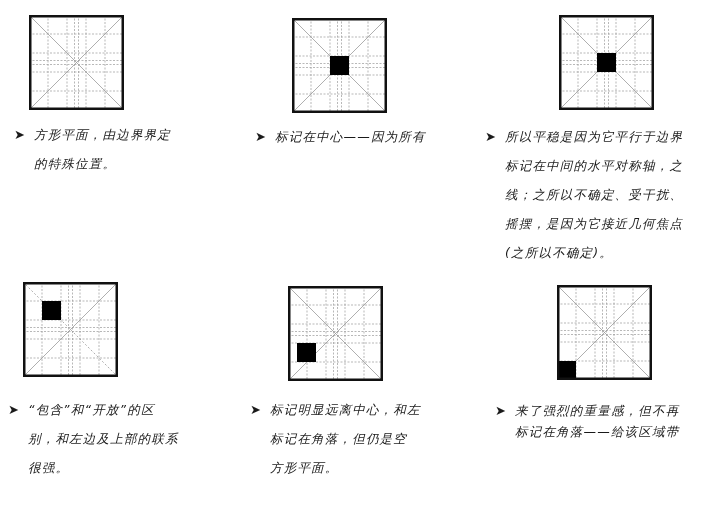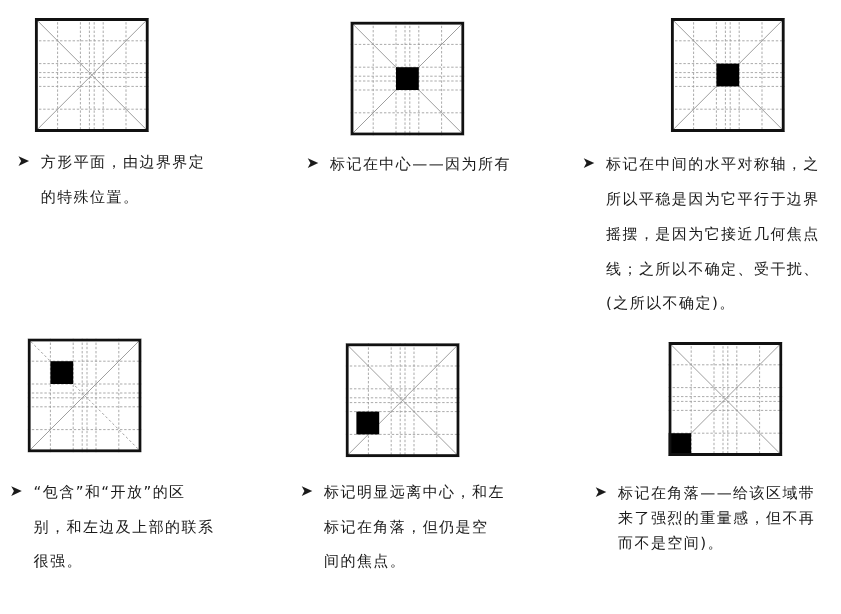--- a/index.html
+++ b/index.html
@@ -1,21 +1,21 @@
 <!DOCTYPE html>
 <html><head>
 <meta charset="utf-8">
 <style>
   html,body{margin:0;padding:0;background:#ffffff;}
   body{width:701px;height:512px;position:relative;overflow:hidden;font-family:"DejaVu Sans",sans-serif;color:#1a1a1a;}
   .panel{position:absolute;}
   .grid{position:absolute;width:95px;height:95px;}
   .grid svg{display:block;}
   .caption{position:absolute;font-size:12.5px;line-height:29px;letter-spacing:1.2px;}
-  .caption .line{display:block;white-space:nowrap;}
+  .caption .line{display:block;white-space:nowrap;font-style:italic;}
   .caption .bullet{position:absolute;left:-20px;top:0;font-size:13px;}
   .tight{line-height:21px;}
 </style>
 </head>
 <body>
 
 <div class="panel">
   <div class="grid" style="left:29px;top:15px;">
       <svg width="95" height="95">
         <line x1="19" y1="0" x2="19" y2="95" stroke="#9a9a9a" stroke-width="0.7" stroke-dasharray="2,1.5"></line>
@@ -85,24 +85,24 @@
         <line x1="76" y1="0" x2="76" y2="95" stroke="#9a9a9a" stroke-width="0.7" stroke-dasharray="2,1.5"></line>
         <line x1="0" y1="76" x2="95" y2="76" stroke="#9a9a9a" stroke-width="0.7" stroke-dasharray="2,1.5"></line>
         <line x1="0" y1="0" x2="95" y2="95" stroke="#9a9a9a" stroke-width="0.8" stroke-dasharray=""></line>
         <line x1="95" y1="0" x2="0" y2="95" stroke="#9a9a9a" stroke-width="0.8"></line>
         <rect x="38" y="38" width="19" height="19" fill="#000000"></rect>
         <rect x="1.25" y="1.25" width="92.5" height="92.5" fill="none" stroke="#111111" stroke-width="2.5"></rect>
       </svg>
     </div>
   <div class="caption" style="left:505px;top:122px;">
     <span class="bullet">➤</span>
+    <span class="line">所以平稳是因为它平行于边界</span>
     <span class="line">标记在中间的水平对称轴，之</span>
-    <span class="line">所以平稳是因为它平行于边界</span>
+    <span class="line">线；之所以不确定、受干扰、</span>
     <span class="line">摇摆，是因为它接近几何焦点</span>
-    <span class="line">线；之所以不确定、受干扰、</span>
     <span class="line">(之所以不确定)。</span>
   </div>
 </div>
 
 <div class="panel">
   <div class="grid" style="left:23px;top:282px;">
       <svg width="95" height="95">
         <line x1="19" y1="0" x2="19" y2="95" stroke="#9a9a9a" stroke-width="0.7" stroke-dasharray="2,1.5"></line>
         <line x1="0" y1="19" x2="95" y2="19" stroke="#9a9a9a" stroke-width="0.7" stroke-dasharray="2,1.5"></line>
         <line x1="38" y1="0" x2="38" y2="95" stroke="#9a9a9a" stroke-width="0.7" stroke-dasharray="2,1.5"></line>
@@ -147,21 +147,21 @@
         <line x1="0" y1="0" x2="95" y2="95" stroke="#9a9a9a" stroke-width="0.8" stroke-dasharray=""></line>
         <line x1="95" y1="0" x2="0" y2="95" stroke="#9a9a9a" stroke-width="0.8"></line>
         <rect x="9" y="57" width="19" height="19" fill="#000000"></rect>
         <rect x="1.25" y="1.25" width="92.5" height="92.5" fill="none" stroke="#111111" stroke-width="2.5"></rect>
       </svg>
     </div>
   <div class="caption" style="left:270px;top:395px;">
     <span class="bullet">➤</span>
     <span class="line">标记明显远离中心，和左</span>
     <span class="line">标记在角落，但仍是空</span>
-    <span class="line">间的焦点。</span>
+    <span class="line">方形平面。</span>
   </div>
 </div>
 
 <div class="panel">
   <div class="grid" style="left:557px;top:285px;">
       <svg width="95" height="95">
         <line x1="19" y1="0" x2="19" y2="95" stroke="#9a9a9a" stroke-width="0.7" stroke-dasharray="2,1.5"></line>
         <line x1="0" y1="19" x2="95" y2="19" stroke="#9a9a9a" stroke-width="0.7" stroke-dasharray="2,1.5"></line>
         <line x1="38" y1="0" x2="38" y2="95" stroke="#9a9a9a" stroke-width="0.7" stroke-dasharray="2,1.5"></line>
         <line x1="0" y1="38" x2="95" y2="38" stroke="#9a9a9a" stroke-width="0.7" stroke-dasharray="2,1.5"></line>
@@ -174,17 +174,16 @@
         <line x1="76" y1="0" x2="76" y2="95" stroke="#9a9a9a" stroke-width="0.7" stroke-dasharray="2,1.5"></line>
         <line x1="0" y1="76" x2="95" y2="76" stroke="#9a9a9a" stroke-width="0.7" stroke-dasharray="2,1.5"></line>
         <line x1="0" y1="0" x2="95" y2="95" stroke="#9a9a9a" stroke-width="0.8" stroke-dasharray=""></line>
         <line x1="95" y1="0" x2="0" y2="95" stroke="#9a9a9a" stroke-width="0.8"></line>
         <rect x="0" y="76" width="19" height="19" fill="#000000"></rect>
         <rect x="1.25" y="1.25" width="92.5" height="92.5" fill="none" stroke="#111111" stroke-width="2.5"></rect>
       </svg>
     </div>
   <div class="caption tight" style="left:515px;top:400px;">
     <span class="bullet">➤</span>
+    <span class="line">来了强烈的重量感，但不再</span>
     <span class="line">标记在角落——给该区域带</span>
-    <span class="line">来了强烈的重量感，但不再</span>
-    <span class="line">而不是空间)。</span>
   </div>
 </div>
 
 </body></html>

